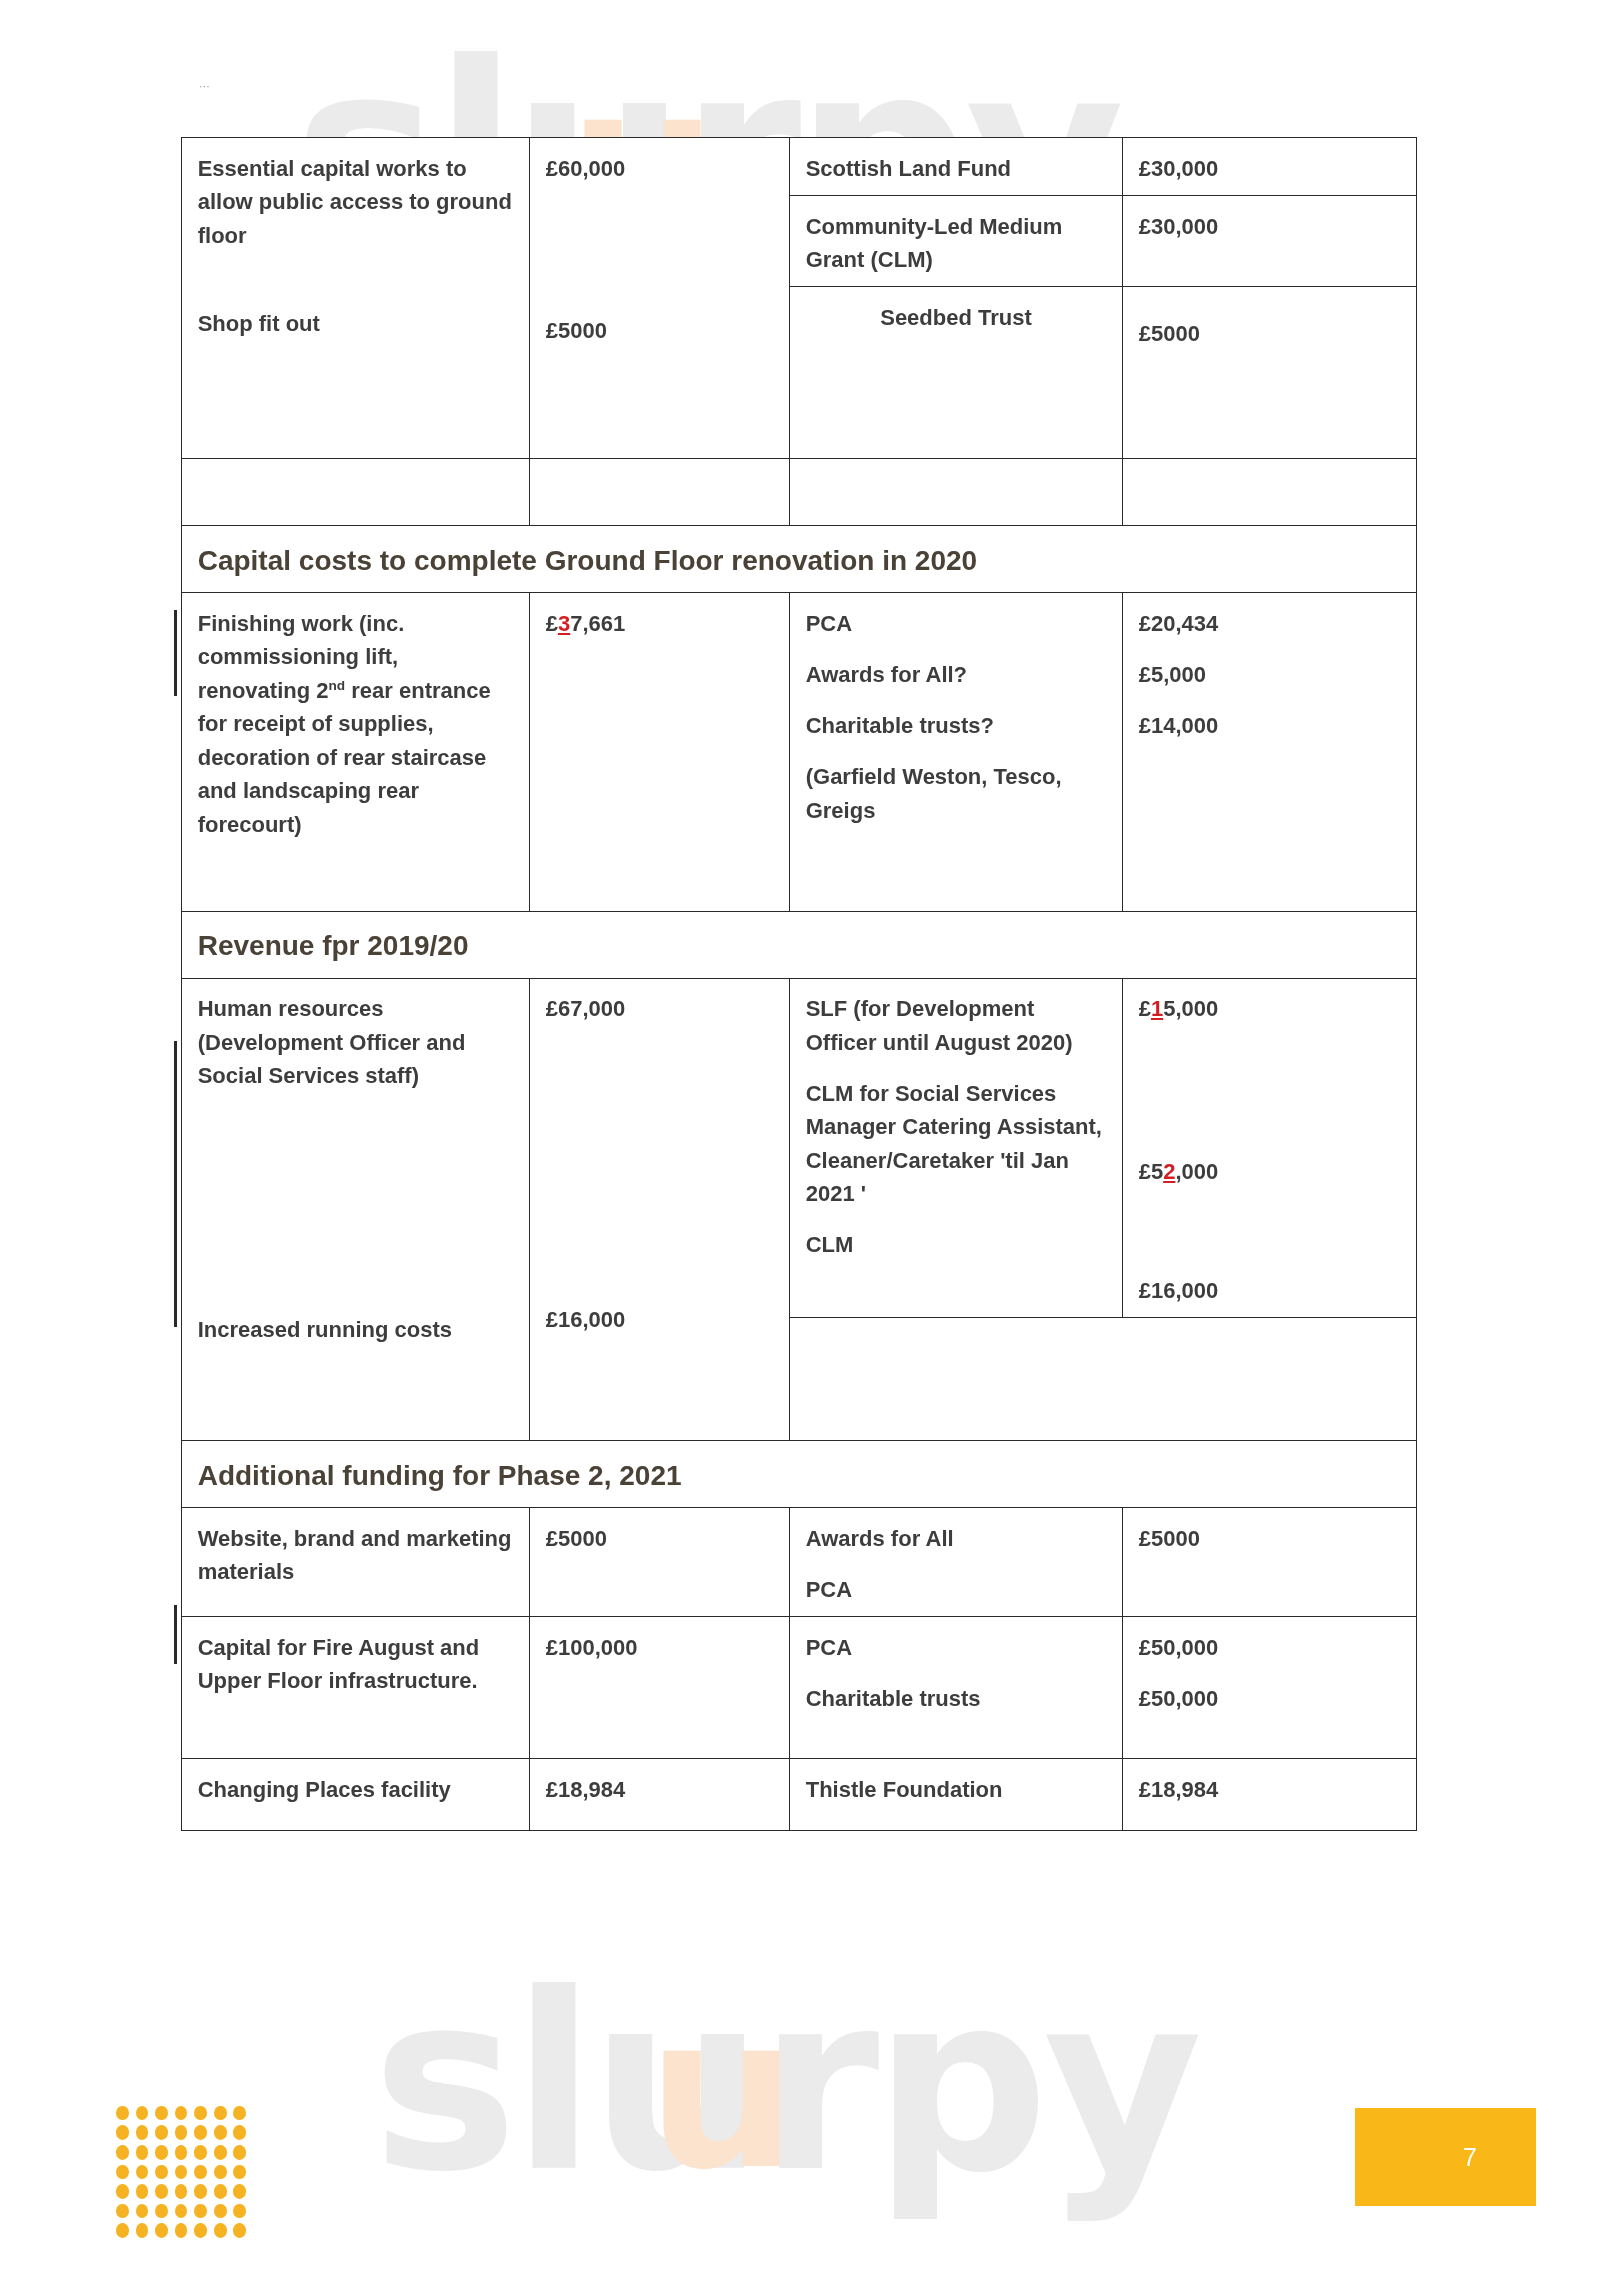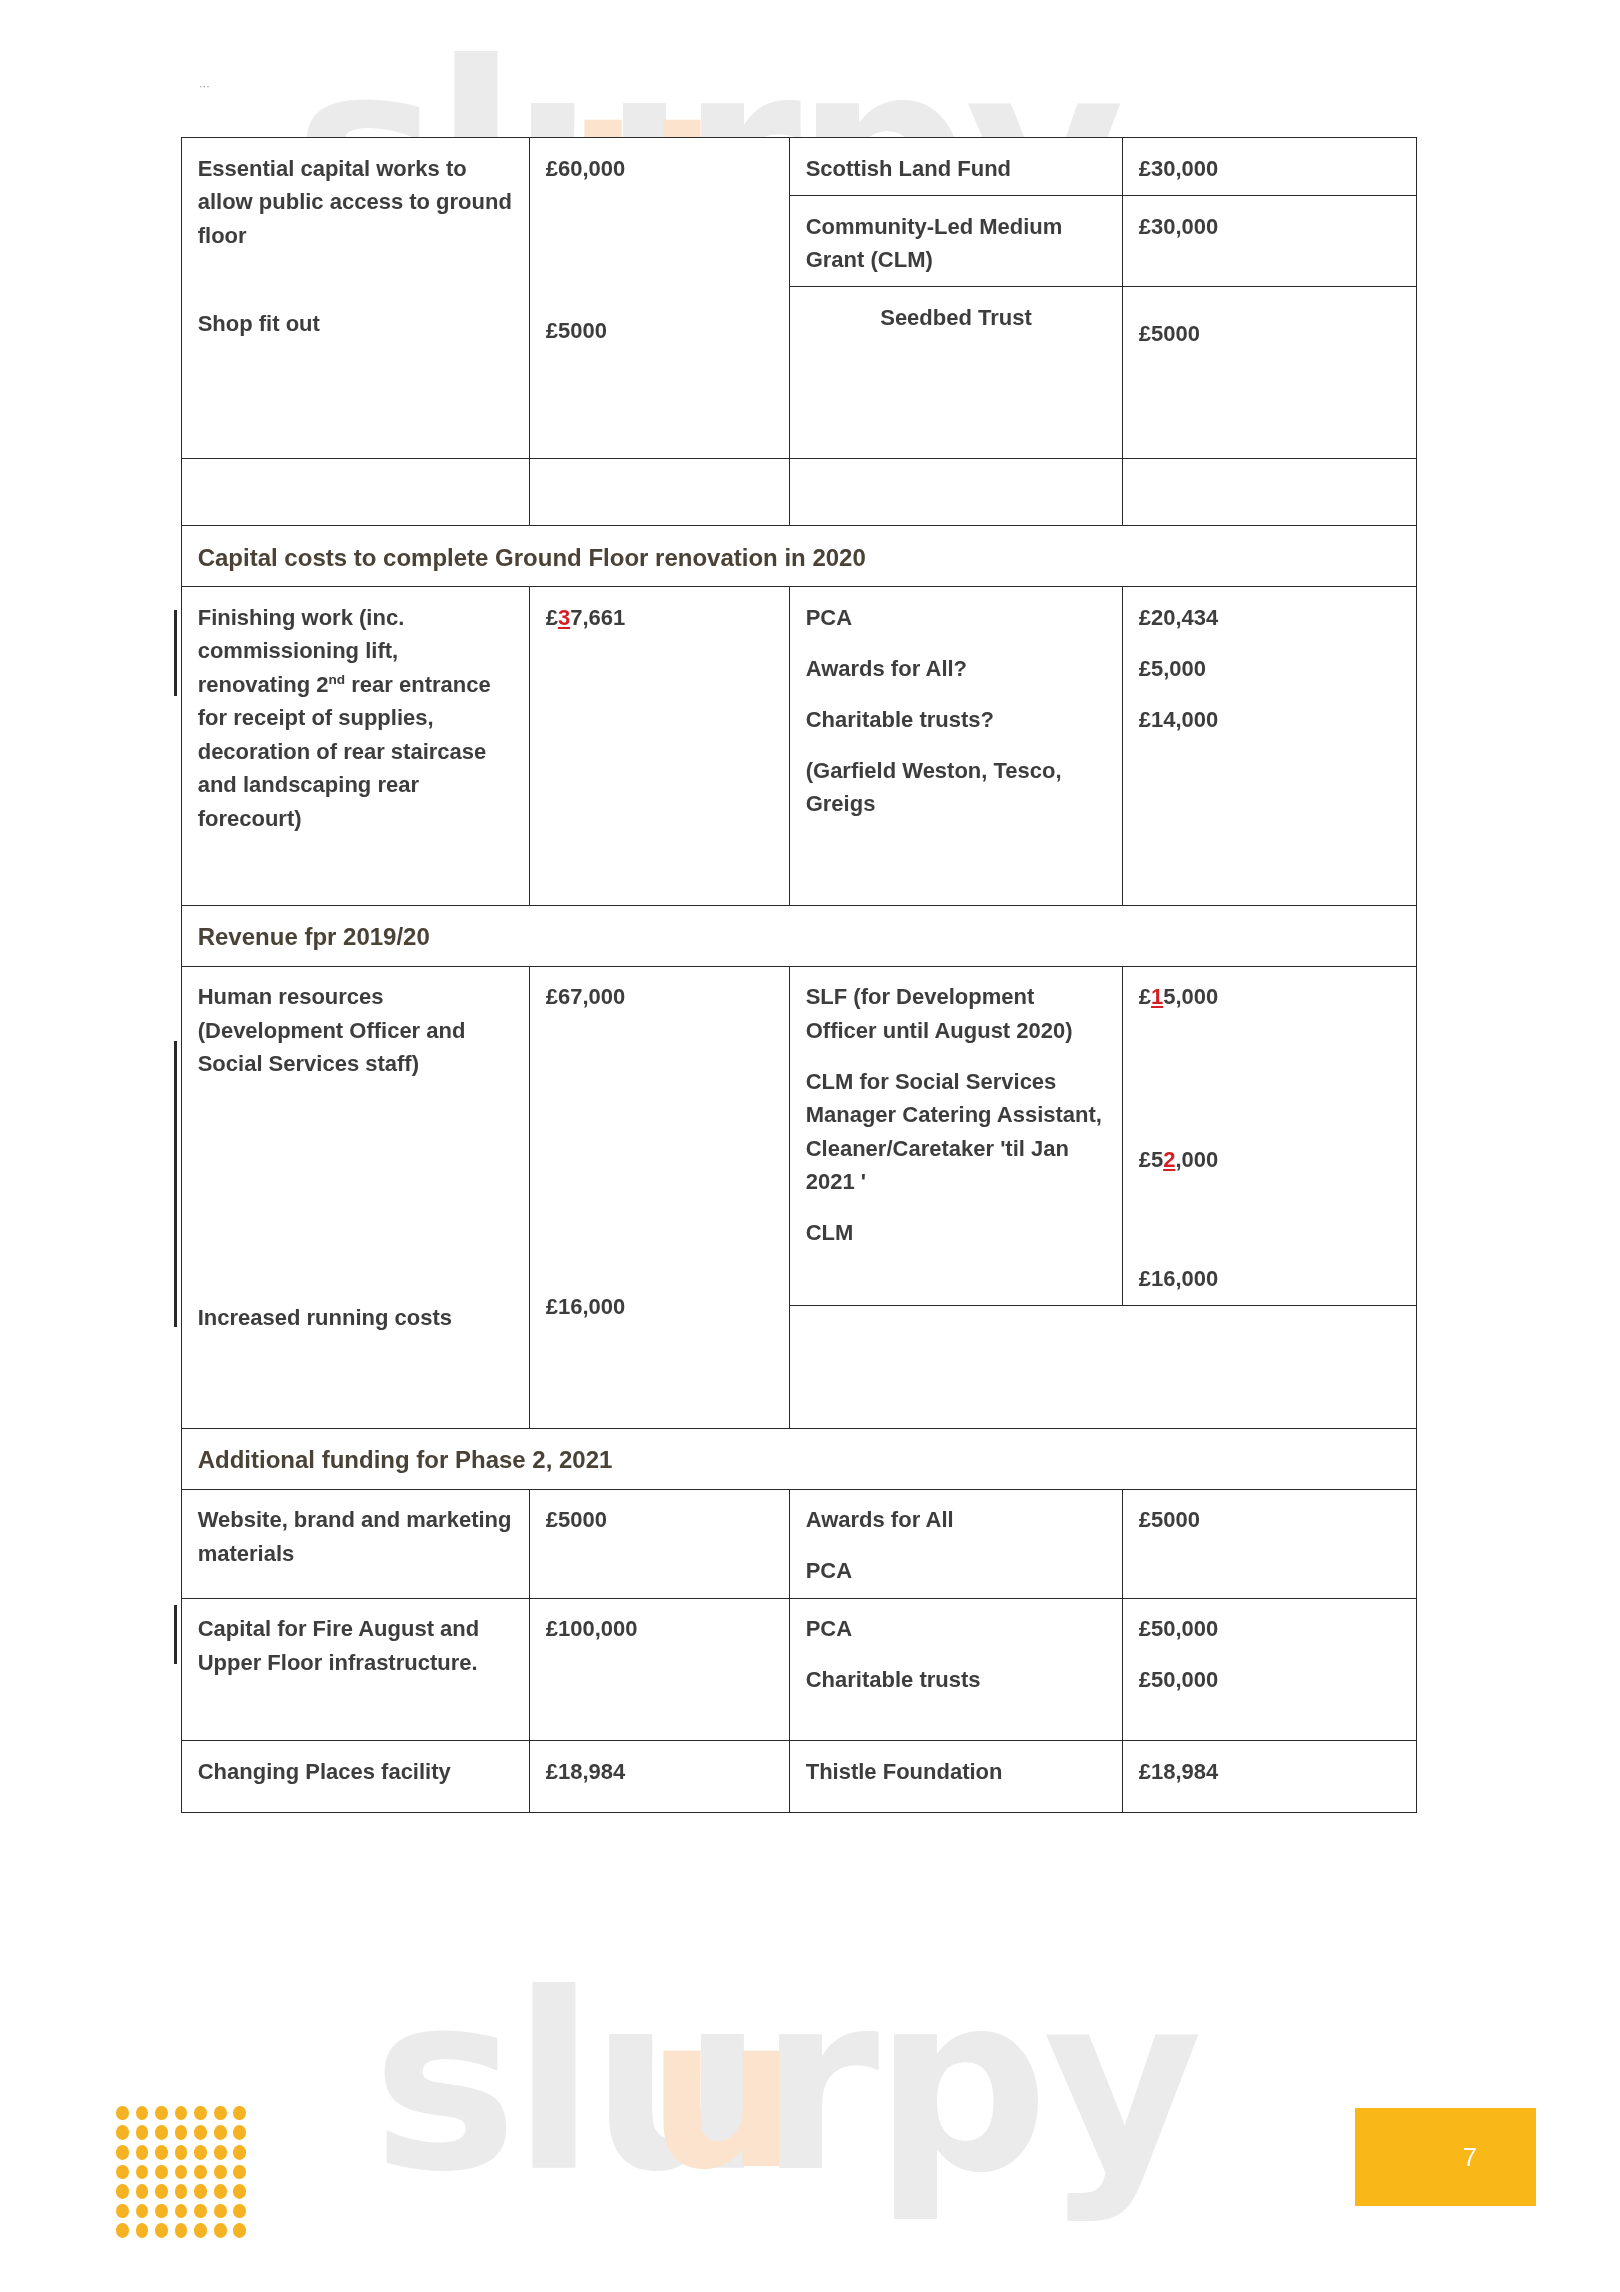--- a/index.html
+++ b/index.html
@@ -82,21 +82,21 @@
     font-weight: bold;
   }
   col.c1 { width: 348px; }
   col.c2 { width: 260px; }
   col.c3 { width: 333px; }
   col.c4 { width: 294px; }
 
   td.band {
     background: #FBB913;
     padding: 15.7px 15.7px 16.7px 15.7px;
-    font-size: 24px;
+    font-size: 28px;
     color: #4a4236;
     border-top: 2px solid #2a2a2a;
     border-bottom: 2px solid #2a2a2a;
   }
   .blank-row td { height: 43px; padding: 0; }
 
   .gap-sm { height: 37px; }
   .gap-md { height: 55px; }
   .gap-lg { height: 74px; }
 

